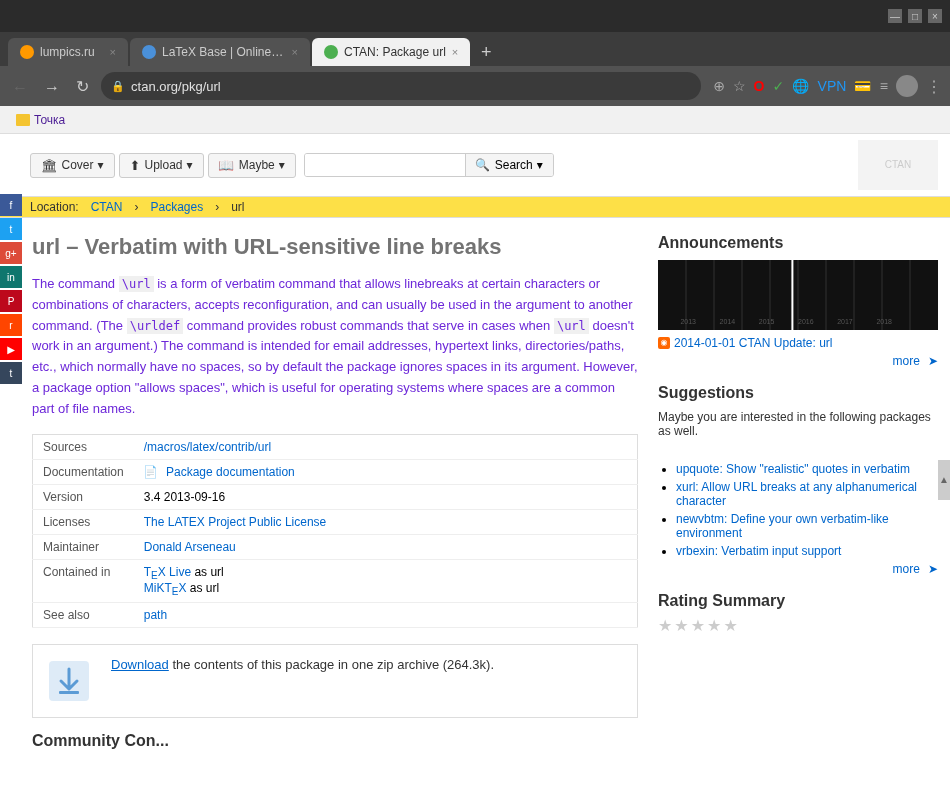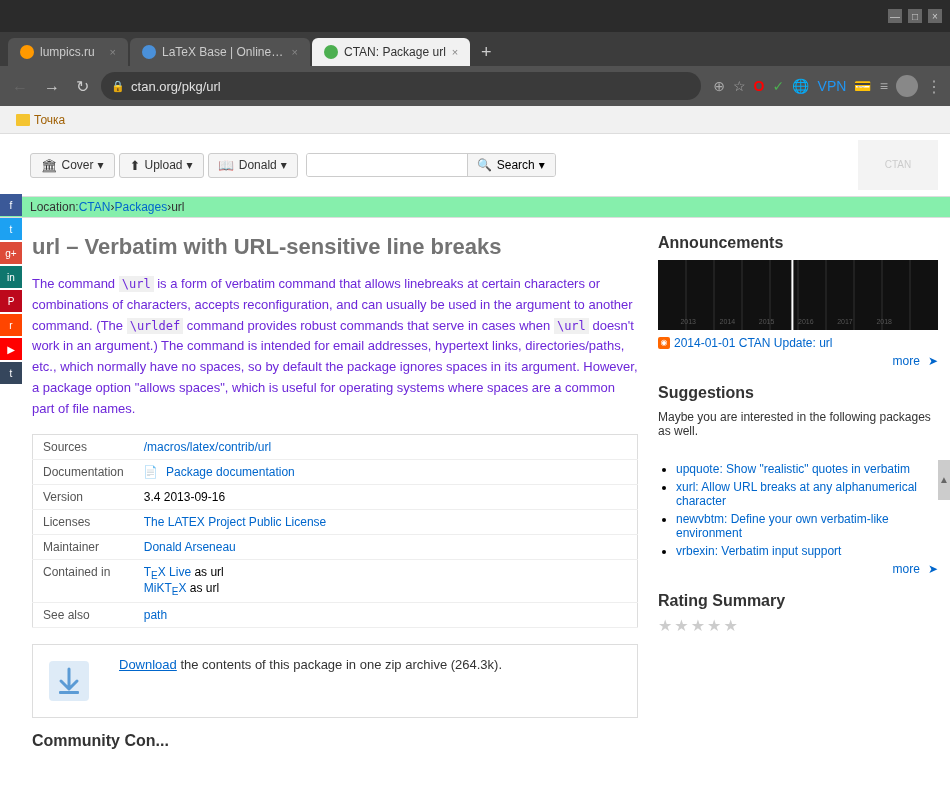--- a/index.html
+++ b/index.html
@@ -28,38 +28,38 @@
     .address-input-wrap { flex: 1; background: #3a3a3a; border-radius: 20px; height: 28px; display: flex; align-items: center; padding: 0 10px; gap: 6px; }
     .lock-icon { color: #aaa; font-size: 11px; }
     .address-input { background: none; border: none; color: #e0e0e0; font-size: 13px; flex: 1; outline: none; }
     .toolbar-icons { display: flex; align-items: center; gap: 8px; margin-left: 4px; }
     .toolbar-icon { color: #aaa; font-size: 14px; cursor: pointer; }
     .profile-circle { width: 22px; height: 22px; border-radius: 50%; background: #888; }
     .menu-dots { color: #aaa; font-size: 16px; cursor: pointer; }
 
     
     .bookmark-bar { background: #f1f1f1; height: 28px; display: flex; align-items: center; padding: 0 8px; border-bottom: 1px solid #ddd; }
-    .bookmark-item { font-size: 12px; color: #a16207; cursor: pointer; padding: 2px 8px; display: flex; align-items: center; gap: 4px; border-radius: 3px; }
+    .bookmark-item { font-size: 12px; color: #4c1d95; cursor: pointer; padding: 2px 8px; display: flex; align-items: center; gap: 4px; border-radius: 3px; }
     .bookmark-folder { width: 14px; height: 12px; background: #f4c430; border-radius: 1px; }
 
     
     .page-content { background: white; width: 100%; height: calc(785px - 32px - 34px - 40px - 28px); overflow: hidden; position: relative; }
 
     
     .ctan-header { background: white; border-bottom: 1px solid #ddd; padding: 6px 12px; display: flex; align-items: center; gap: 8px; }
     .nav-toolbar { display: flex; align-items: center; gap: 4px; }
     .ctan-btn { border: 1px solid #ccc; border-radius: 3px; padding: 4px 10px; background: #f5f5f5; cursor: pointer; font-size: 12px; display: flex; align-items: center; gap: 4px; color: #333; }
     .ctan-btn .icon { font-size: 13px; }
     .search-wrap { display: flex; border: 1px solid #ccc; border-radius: 3px; overflow: hidden; margin-left: 4px; }
     .search-input { border: none; padding: 4px 8px; font-size: 12px; width: 160px; outline: none; }
     .search-btn { background: #f5f5f5; border: none; border-left: 1px solid #ccc; padding: 4px 10px; cursor: pointer; font-size: 12px; display: flex; align-items: center; gap: 4px; }
     .ctan-decorative { margin-left: auto; }
 
     
-    .breadcrumb { background: #86efac; padding: 3px 12px; font-size: 12px; color: #333; display: flex; gap: 0; align-items: center; border-bottom: 1px solid #ddd; }
+    .breadcrumb { background: #fde047; padding: 3px 12px; font-size: 12px; color: #333; display: flex; gap: 12px; align-items: center; border-bottom: 1px solid #ddd; }
     .breadcrumb a { color: #0066cc; text-decoration: none; }
 
     
     .social-sidebar { position: absolute; left: 0; top: 60px; display: flex; flex-direction: column; gap: 2px; z-index: 10; }
     .social-btn { width: 22px; height: 22px; display: flex; align-items: center; justify-content: center; font-size: 10px; color: white; cursor: pointer; }
     .soc-fb { background: #3b5998; }
     .soc-tw { background: #1da1f2; }
     .soc-gp { background: #dd4b39; }
     .soc-li { background: #0f766e; }
     .soc-pi { background: #bd081c; }
@@ -76,21 +76,21 @@
     .description { font-size: 13px; line-height: 1.6; color: #6d28d9; margin-bottom: 14px; }
     .description code { font-family: monospace; background: #f0f0f0; padding: 1px 3px; font-size: 12px; }
 
     
     .info-table { border: 1px solid #ddd; border-collapse: collapse; font-size: 12px; width: 100%; margin-bottom: 16px; }
     .info-table td { padding: 5px 10px; border-bottom: 1px solid #eee; vertical-align: top; }
     .info-table td:first-child { color: #555; width: 100px; white-space: nowrap; }
     .info-table td a { color: #0066cc; text-decoration: none; }
 
     
-    .download-section { border: 1px solid #ddd; padding: 12px; display: flex; gap: 26px; align-items: flex-start; margin-bottom: 14px; }
+    .download-section { border: 1px solid #ddd; padding: 12px; display: flex; gap: 18px; align-items: flex-start; margin-bottom: 14px; }
     .download-icon { width: 48px; height: 48px; display: flex; align-items: center; justify-content: center; }
     .download-text { font-size: 13px; color: #333; }
     .download-text a { color: #0066cc; }
 
     
     .sidebar-section { margin-bottom: 16px; }
     .sidebar-title { font-size: 16px; font-weight: bold; color: #333; margin-bottom: 8px; }
     .announcement-img { width: 100%; height: 70px; background: #1a1a1a; margin-bottom: 6px; position: relative; overflow: hidden; }
     .announcement-link { font-size: 12px; color: #0066cc; text-decoration: none; display: flex; align-items: center; gap: 4px; }
     .more-link { font-size: 12px; color: #0066cc; text-decoration: none; display: flex; align-items: center; gap: 8px; justify-content: flex-end; margin-top: 4px; }
@@ -189,21 +189,21 @@
         <span>Cover</span>
         <span>▾</span>
       </button>
       <button class="ctan-btn">
         <span class="icon">⬆</span>
         <span>Upload</span>
         <span>▾</span>
       </button>
       <button class="ctan-btn">
         <span class="icon">📖</span>
-        <span>Donald</span>
+        <span>Maybe</span>
         <span>▾</span>
       </button>
       <div class="search-wrap">
         <input class="search-input" type="text" placeholder="" style="">
         <button class="search-btn">
           <span>🔍</span>
           <span>Search</span>
           <span>▾</span>
         </button>
       </div>

